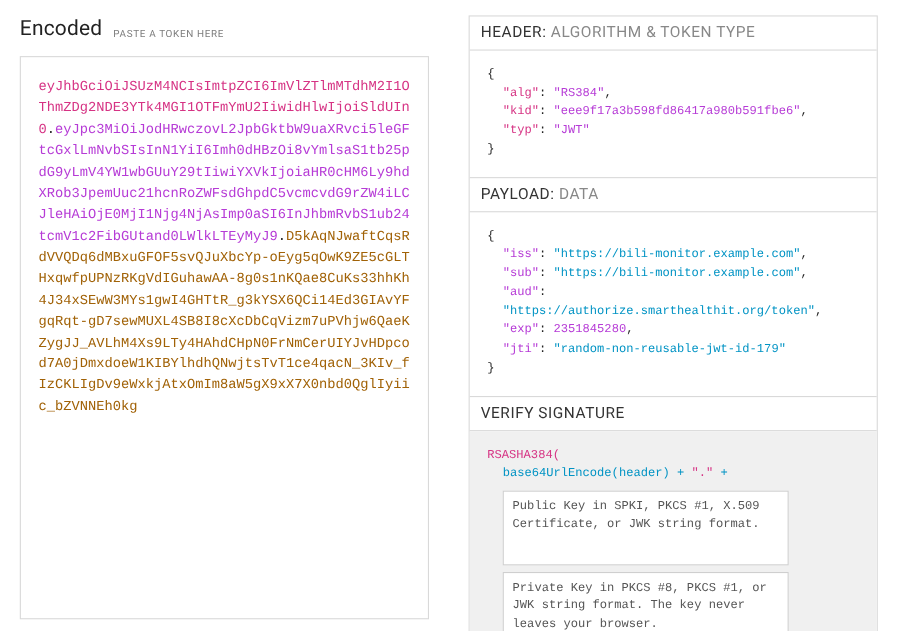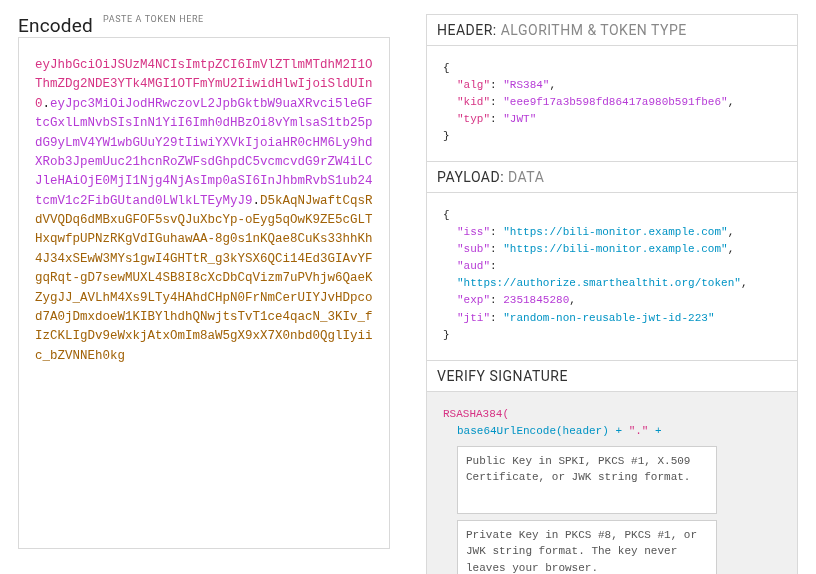--- a/index.html
+++ b/index.html
@@ -8,22 +8,23 @@
     font-family: -apple-system, BlinkMacSystemFont, "Segoe UI", Roboto, sans-serif;
     font-size: 13px;
     color: #222;
     background: #fff;
     padding: 14px 18px;
   }
   .cols { display: flex; gap: 36px; }
   .col { flex: 1 1 0; min-width: 0; }
   .col-heading {
     display: flex;
-    align-items: flex-start;
+    align-items: flex-end;
     gap: 10px;
+    margin-bottom: 14px;
   }
   .col-heading h2 {
     font-size: 19px;
     font-weight: 400;
     margin: 0;
     letter-spacing: 0.2px;
   }
   .col-heading .hint {
     font-size: 9px;
     letter-spacing: 0.6px;
@@ -131,21 +132,21 @@
         <div class="section-head">
           <span class="lbl">PAYLOAD:</span>
           <span class="sub">DATA</span>
         </div>
         <div class="section-body payload-body">
           <div class="brace">{</div>
           <div class="kv-line"><span class="k">"iss"</span>: <span class="v">"<span>https://bili-monitor.example.com</span>"</span>,</div>
           <div class="kv-line"><span class="k">"sub"</span>: <span class="v">"<span>https://bili-monitor.example.com</span>"</span>,</div>
           <div class="kv-line"><span class="k">"aud"</span>: <span class="v">"<span>https://authorize.smarthealthit.org/token</span>"</span>,</div>
           <div class="kv-line"><span class="k">"exp"</span>: <span class="vnum">2351845280</span>,</div>
-          <div class="kv-line"><span class="k">"jti"</span>: <span class="v">"<span>random-non-reusable-jwt-id-223</span>"</span></div>
+          <div class="kv-line"><span class="k">"jti"</span>: <span class="v">"<span>random-non-reusable-jwt-id-179</span>"</span></div>
           <div class="brace">}</div>
         </div>
       </div>
 
       <div class="section">
         <div class="section-head">
           <span class="lbl">VERIFY SIGNATURE</span>
         </div>
         <div class="section-body verify-body">
           <div class="sig-fn">RSASHA384(</div>

